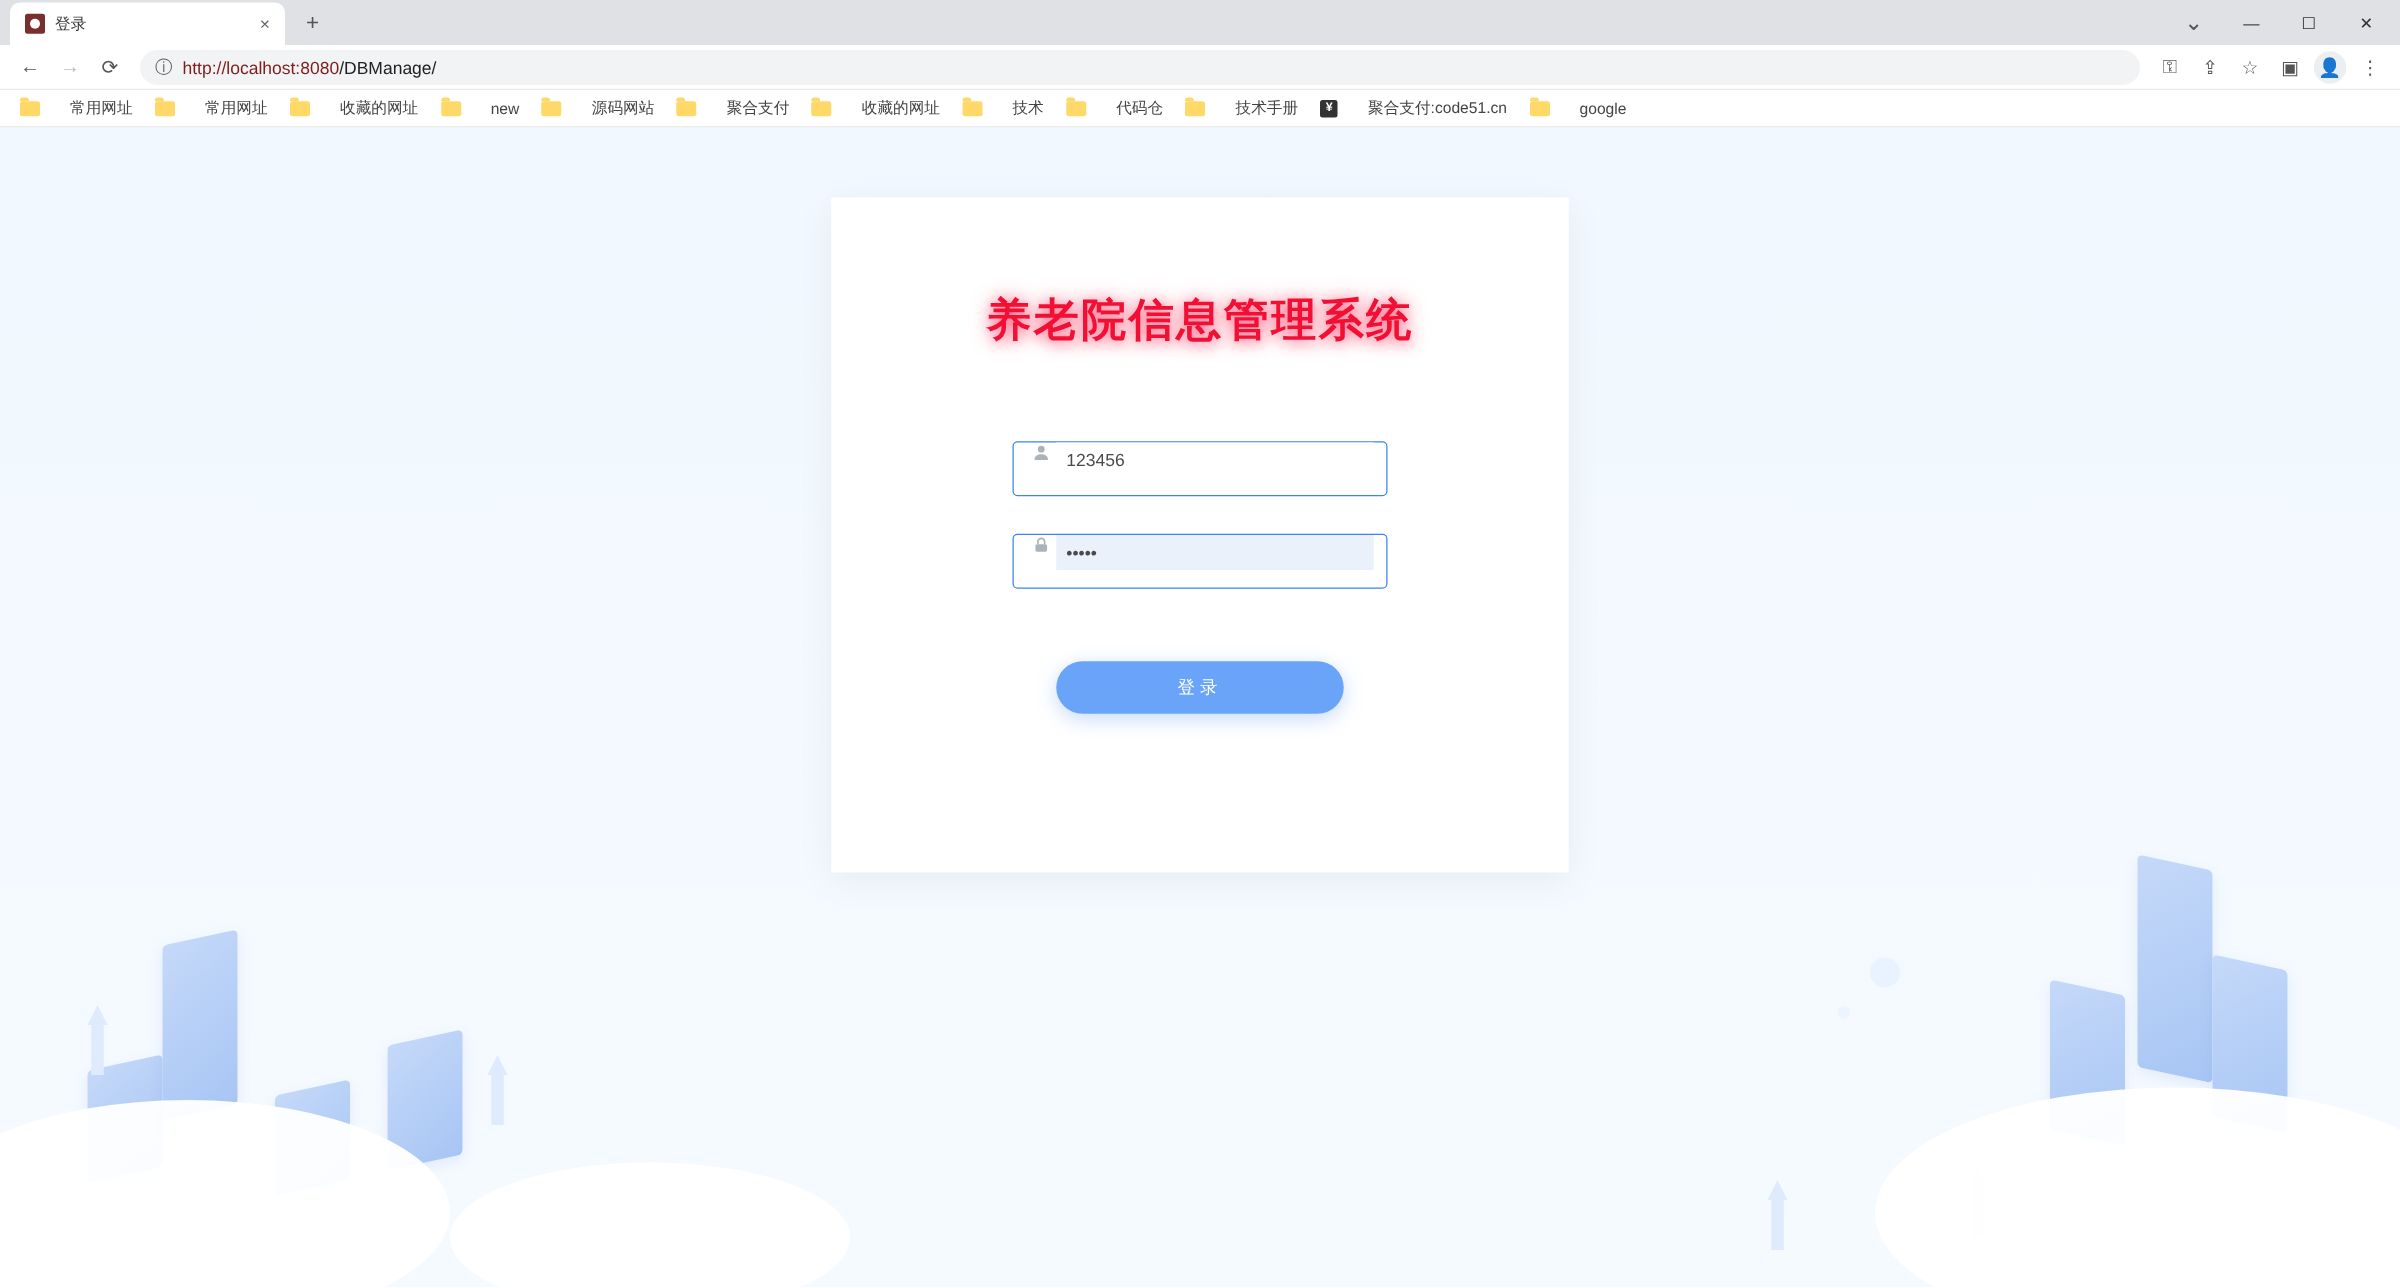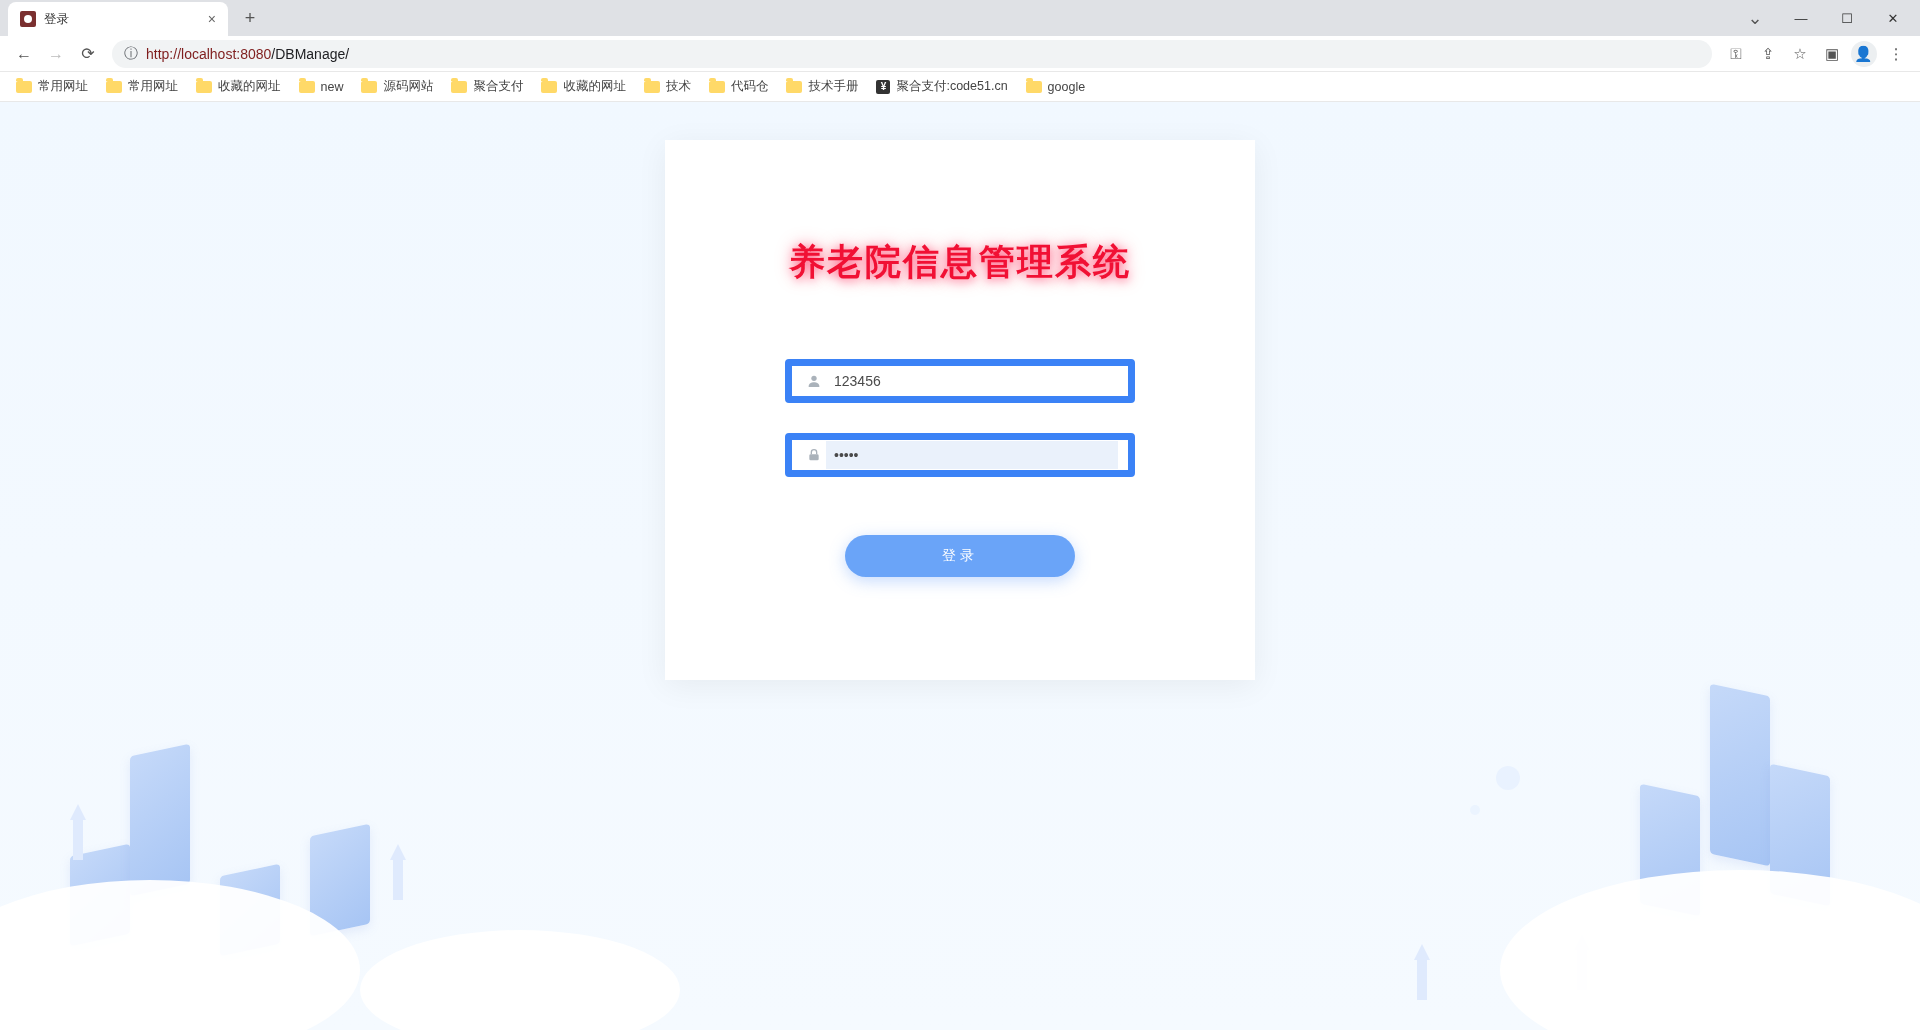--- a/index.html
+++ b/index.html
@@ -21,21 +21,21 @@
 .toolbar { background: #fff; height: 36px; display: flex; align-items: center; padding: 0 8px; border-bottom: 1px solid #e8e8e8; }
 .nav-btn { width: 32px; height: 32px; display: flex; align-items: center; justify-content: center; color: #555; font-size: 16px; cursor: pointer; }
 .addr-bar { flex: 1; background: #f1f3f4; height: 28px; border-radius: 14px; margin: 0 8px; display: flex; align-items: center; padding: 0 12px; font-size: 14px; color: #333; }
 .addr-info { margin-right: 8px; color: #5f6368; display: flex; align-items: center; }
 .addr-host { color: #7f1d1d; }
 .addr-rest { color: #202124; }
 .toolbar-icon { width: 32px; height: 32px; display: flex; align-items: center; justify-content: center; color: #555; font-size: 15px; cursor: pointer; }
 .avatar-ic { width: 26px; height: 26px; border-radius: 50%; background: #eceff1; display: flex; align-items: center; justify-content: center; }
 
 .bookmarks { background: #fff; height: 30px; display: flex; align-items: center; padding: 0 16px; gap: 18px; border-bottom: 1px solid #e8e8e8; font-size: 12.5px; color: #444; }
-.bm-item { display: flex; align-items: center; gap: 6px; cursor: pointer; white-space: nowrap; }
+.bm-item { display: flex; align-items: center; gap: 24px; cursor: pointer; white-space: nowrap; }
 .folder-ic { width: 16px; height: 12px; background: #ffd968; border-radius: 2px; position: relative; }
 .folder-ic::before { content: ""; position: absolute; top: -3px; left: 0; width: 7px; height: 3px; background: #ffd968; border-top-left-radius: 2px; border-top-right-radius: 2px; }
 .site-ic { width: 14px; height: 14px; background: #333; color: #fff; display: flex; align-items: center; justify-content: center; font-size: 10px; font-weight: bold; border-radius: 2px; }
 
 
 .page-viewport { position: relative; width: 100%; height: calc(100% - 102px); background: linear-gradient(180deg, #f1f8ff 0%, #f5faff 100%); overflow: hidden; }
 .bg-deco { position: absolute; bottom: 0; left: 0; right: 0; height: 280px; }
 .bg-block { position: absolute; width: 60px; background: linear-gradient(145deg, #c5d9f9, #a7c5f4); border-radius: 4px; box-shadow: 0 4px 10px rgba(120,150,220,.15); }
 .b1 { left: 70px; bottom: 90px; height: 90px; transform: skewY(-12deg); }
 .b2 { left: 130px; bottom: 140px; height: 140px; transform: skewY(-12deg); }
@@ -55,26 +55,26 @@
 .a1 { left: 70px; bottom: 210px; }
 .a2 { left: 390px; bottom: 170px; }
 .a3 { right: 490px; bottom: 70px; }
 .a4 { right: 330px; bottom: 80px; }
 .arrshaft { position: absolute; width: 10px; height: 40px; background: #dfeafd; }
 .as1 { left: 73px; bottom: 170px; }
 .as2 { left: 393px; bottom: 130px; }
 .as3 { right: 493px; bottom: 30px; }
 .as4 { right: 333px; bottom: 40px; }
 
-.login-card { position: absolute; left: 50%; top: 38px; transform: translateX(-50%); width: 590px; height: 540px; background: #fff; box-shadow: 0 6px 30px rgba(0,0,0,.06); padding-top: 98px; text-align: center; }
+.login-card { position: absolute; left: 50%; top: 56px; transform: translateX(-50%); width: 590px; height: 540px; background: #fff; box-shadow: 0 6px 30px rgba(0,0,0,.06); padding-top: 74px; text-align: center; }
 .login-title { font-size: 36px; font-weight: 700; color: #f11034; text-shadow: 0 2px 10px rgba(255,0,60,.5), 0 0 18px rgba(255,0,60,.35); letter-spacing: 2px; }
 
 .watermark { position: absolute; left: 50%; top: 314px; transform: translateX(-50%); font-size: 30px; color: #ee2a2a; letter-spacing: 1px; white-space: nowrap; z-index: 5; font-weight: 500; pointer-events: none; }
 
-.form-row { width: 350px; margin: 0 auto 30px; border: 7px solid #3b82f6; border-radius: 4px; height: 44px; display: flex; align-items: center; padding: 0 10px; text-align: left; }
+.form-row { width: 300px; margin: 0 auto 30px; border: 1px solid #3b82f6; border-radius: 4px; height: 44px; display: flex; align-items: flex-start; padding: 0 10px; text-align: left; }
 .form-row.first { margin-top: 72px; }
 .row-icon { width: 24px; display: flex; justify-content: center; color: #aab2ba; }
 .row-input { flex: 1; border: none; outline: none; font-size: 14px; color: #4a4a4a; background: linear-gradient(#eaf1fb,#eaf1fb); padding: 6px 8px; }
 .row-input.username { background: #fff; }
 .login-btn { width: 230px; height: 42px; margin: 28px auto 0; background: #6aa4f8; color: #fff; border: none; border-radius: 21px; font-size: 14px; letter-spacing: 4px; cursor: pointer; box-shadow: 0 4px 16px rgba(90,150,250,.35); }
 </style>
 </head>
 <body>
 
 <div class="browser-chrome">

